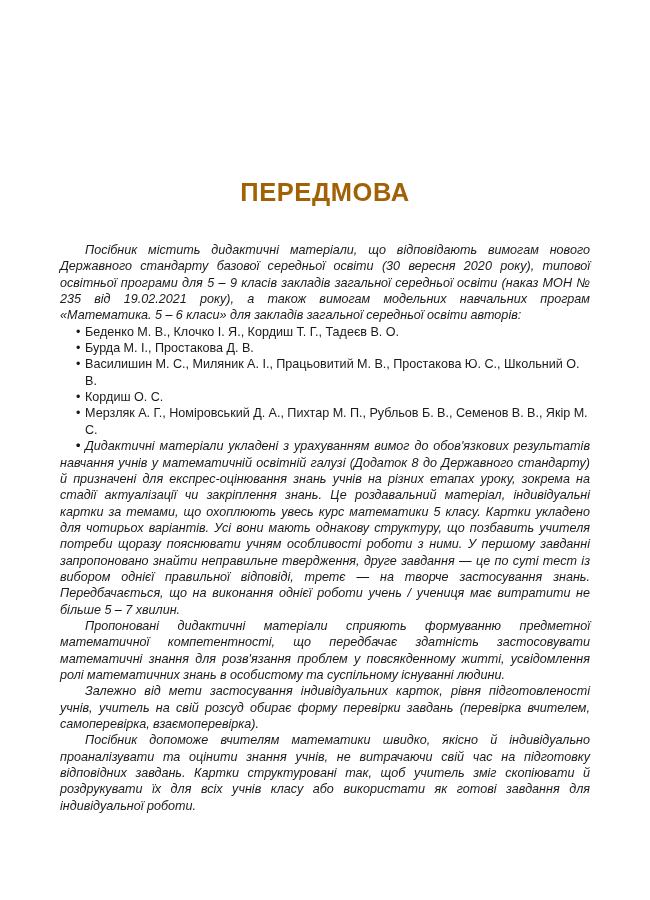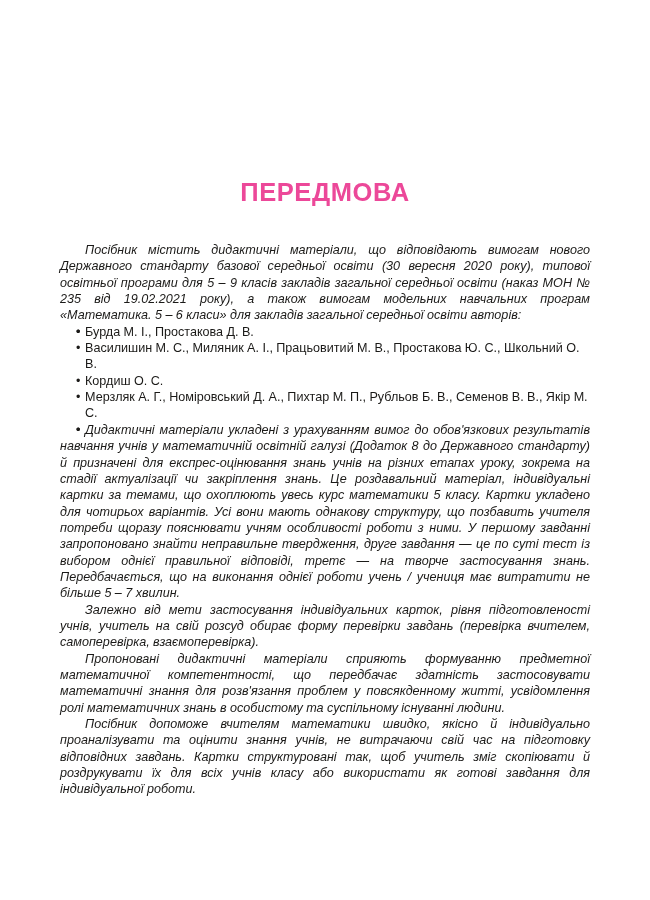--- a/index.html
+++ b/index.html
@@ -29,21 +29,21 @@
     left: 60px;
     top: 178px;
     width: 530px;
   }
 
   .page-title {
     font-size: 25.5px;
     font-weight: 700;
     letter-spacing: 0.6px;
     text-align: center;
-    color: #ec4899;
+    color: #a16207;
     margin: 0 0 36px 0;
     line-height: 1.1;
     font-family: "Liberation Sans", "DejaVu Sans", sans-serif;
   }
 
   .body-block p,
   .body-block li {
     font-size: 12.6px;
     line-height: 16.35px;
     color: #1b1a18;
@@ -94,20 +94,21 @@
 
     <h1 class="page-title">ПЕРЕДМОВА</h1>
 
     <div class="body-block">
 
       <p>Посібник містить дидактичні матеріали, що відповідають вимогам нового Державного стандарту базової середньої освіти (30 вересня 2020 року), типової освітньої програми для 5 –  9 класів закладів загальної середньої освіти (наказ МОН № 235 від 19.02.2021 року), а також вимогам модельних навчальних програм «Математика. 5 – 6 класи» для закладів загальної середньої освіти авторів:</p>
 
       <ul class="author-list">
         <li>
           <span class="bullet">•</span>
+          <span>Беденко М. В., Клочко І. Я., Кордиш Т. Г., Тадеєв В. О.</span>
         </li>
         <li>
           <span class="bullet">•</span>
           <span>Бурда М. І., Простакова Д. В.</span>
         </li>
         <li>
           <span class="bullet">•</span>
           <span>Василишин М. С., Миляник А. І., Працьовитий М. В., Простакова Ю. С., Школьний О. В.</span>
         </li>
         <li>
@@ -121,21 +122,21 @@
         <li>
           <span class="bullet">•</span>
         </li>
         <li>
           <span class="bullet">•</span>
         </li>
       </ul>
 
       <p>Дидактичні матеріали укладені з урахуванням вимог до обов'язкових результатів навчання учнів у математичній освітній галузі (Додаток 8 до Державного стандарту) й призначені для експрес-оцінювання знань учнів на різних етапах уроку, зокрема на стадії актуалізації чи закріплення знань. Це роздавальний матеріал, індивідуальні картки за темами, що охоплюють увесь курс математики 5 класу. Картки укладено для чотирьох варіантів. Усі вони мають однакову структуру, що позбавить учителя потреби щоразу пояснювати учням особливості роботи з ними. У першому завданні запропоновано знайти неправильне твердження, друге завдання — це по суті тест із вибором однієї правильної відповіді, третє — на творче застосування знань. Передбачається, що на виконання однієї роботи учень / учениця має витратити не більше 5 – 7 хвилин.</p>
 
+      <p>Пропоновані дидактичні матеріали сприяють формуванню предметної математичної компетентності, що передбачає здатність застосовувати математичні знання для розв'язання проблем у повсякденному житті, усвідомлення ролі математичних знань в особистому та суспільному існуванні людини.</p>
+
       <p>Залежно від мети застосування індивідуальних карток, рівня підготовленості учнів, учитель на свій розсуд обирає форму перевірки завдань (перевірка вчителем, самоперевірка, взаємоперевірка).</p>
-
-      <p>Пропоновані дидактичні матеріали сприяють формуванню предметної математичної компетентності, що передбачає здатність застосовувати математичні знання для розв'язання проблем у повсякденному житті, усвідомлення ролі математичних знань в особистому та суспільному існуванні людини.</p>
 
       <p>Посібник допоможе вчителям математики швидко, якісно й індивідуально проаналізувати та оцінити знання учнів, не витрачаючи свій час на підготовку відповідних завдань. Картки структуровані так, щоб учитель зміг скопіювати й роздрукувати їх для всіх учнів класу або використати як готові завдання для індивідуальної роботи.</p>
 
     </div>
   </div>
 </div>
 
 </body></html>

